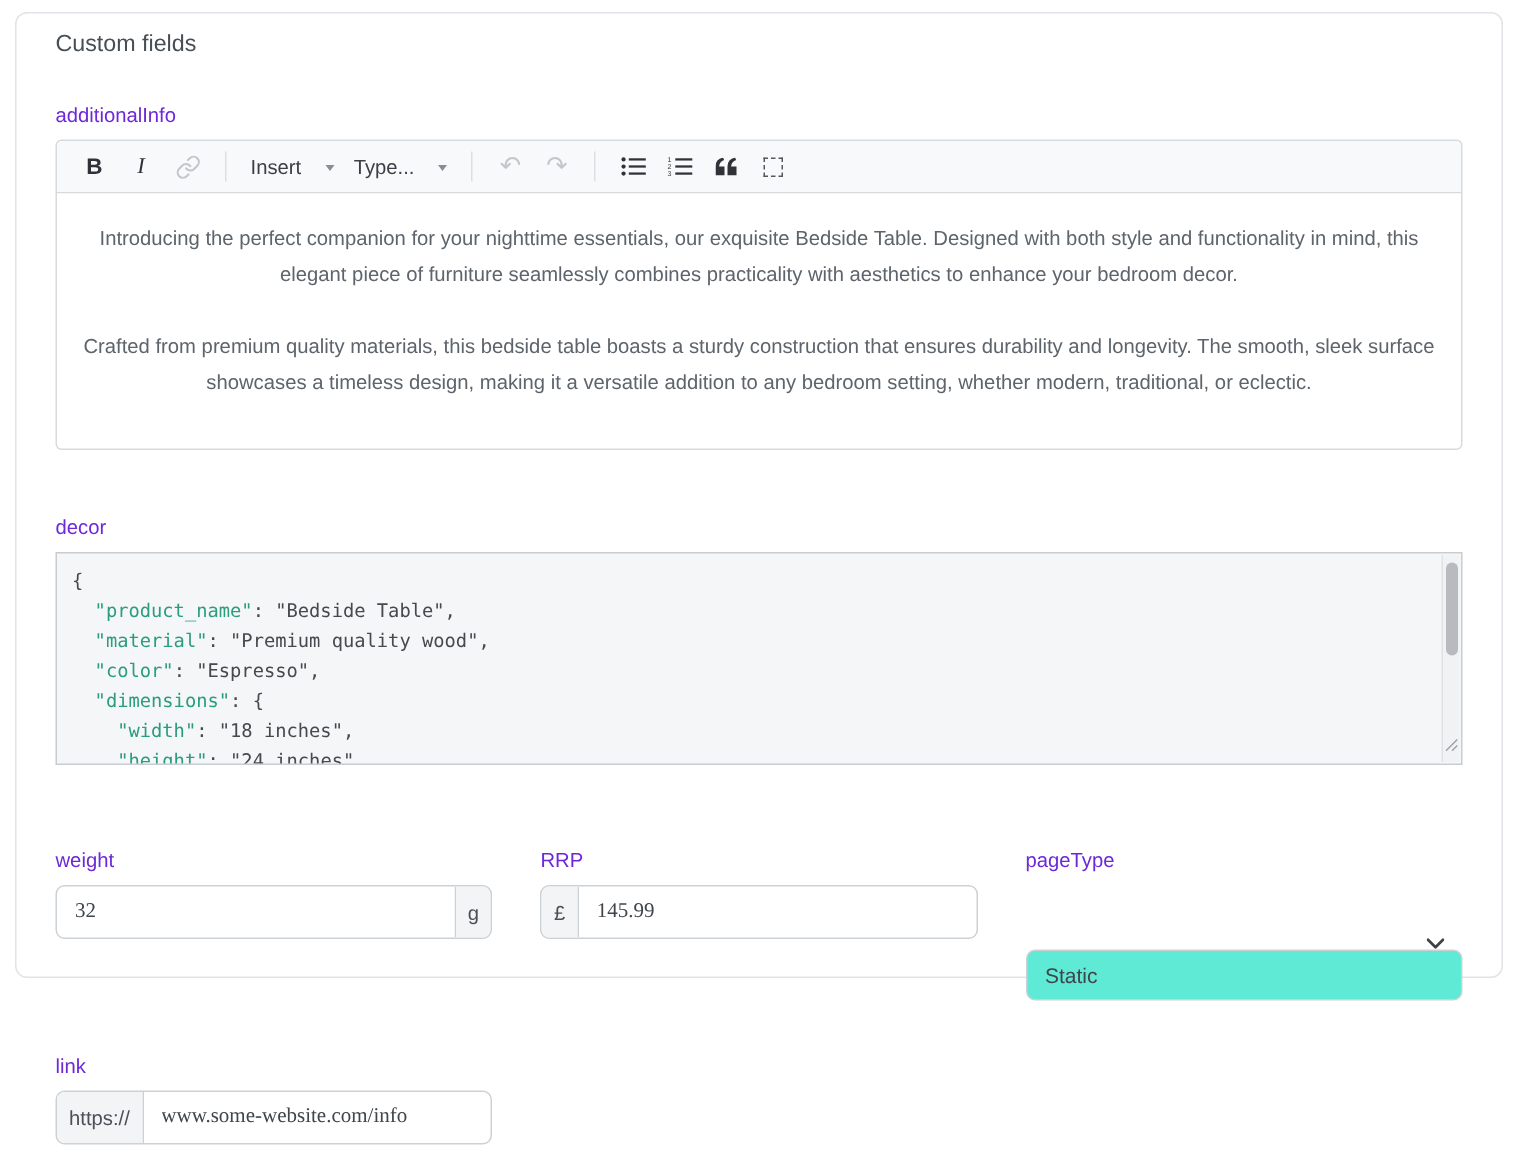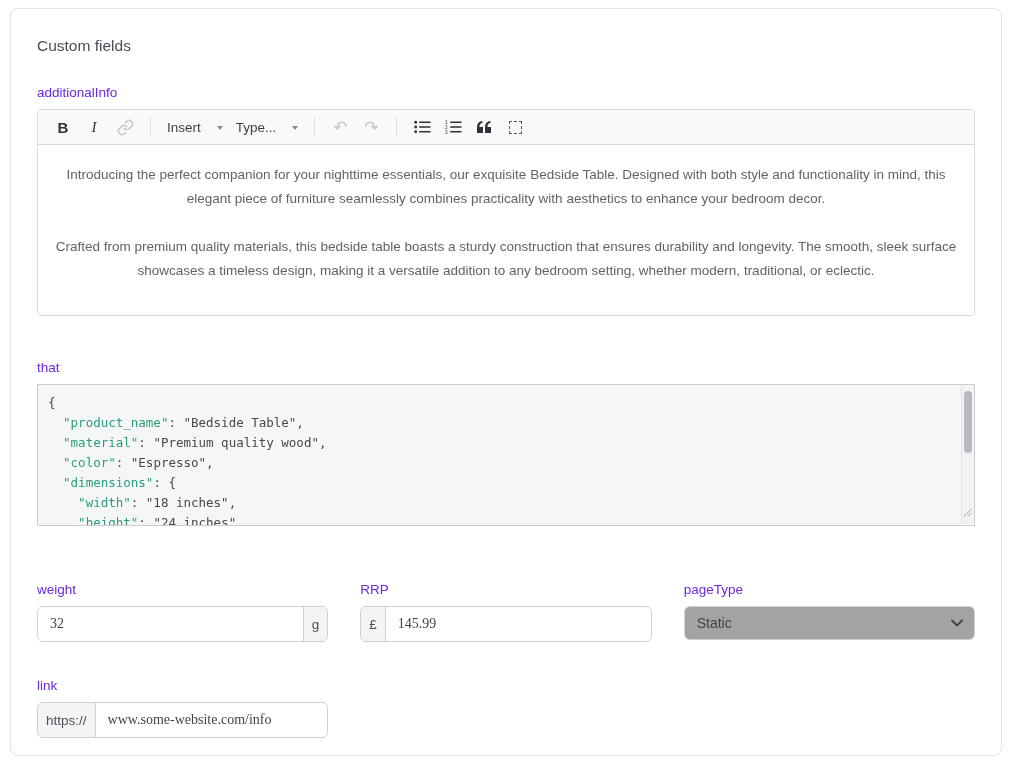--- a/index.html
+++ b/index.html
@@ -1,24 +1,24 @@
 <!DOCTYPE html>
 <html style="--key-color: #2a9d7c;"><head>
 <meta charset="utf-8">
 <style>
   * { box-sizing: border-box; margin: 0; padding: 0; }
   html,body { width: 1013px; height: 769px; background: #ffffff;
     font-family: "Liberation Sans", sans-serif; overflow: hidden; }
 
   .panel {
     margin: 8px 11px 0 10px;
-    height: 748px;
+    height: 644px;
     border: 1px solid #e0e3e7;
     border-radius: 8px;
-    padding: 28px 26px 0 26px;
+    padding: 12px 26px 0 26px;
     background: #ffffff;
   }
 
   .panel-title {
     font-size: 15.5px;
     font-weight: 500;
     color: #474e56;
     margin-bottom: 30px;
   }
 
@@ -131,26 +131,26 @@
     font-size: 13.5px; color: #4a5055;
     padding: 0 8px;
   }
   .addon-suffix { border-left: 1px solid #ccd1d6; border-radius: 0 5px 5px 0; }
   .addon-prefix { border-right: 1px solid #ccd1d6; border-radius: 5px 0 0 5px; }
 
   .select-wrap { position: relative; }
   .select-wrap select {
     width: 100%; height: 34px;
     border: 1px solid #ccd1d6; border-radius: 6px;
-    background: #a3a3a3;
+    background: #5eead4;
     appearance: none; -webkit-appearance: none;
     padding: 0 30px 0 12px;
     font-size: 14px; color: #3f454b;
     font-family: "Liberation Sans", sans-serif;
-    outline: none; cursor: pointer;
+    outline: none; cursor: pointer; margin-top: 43px;
   }
   .select-chevron {
     position: absolute; right: 12px; top: 50%;
     transform: translateY(-50%);
     pointer-events: none;
     display: flex;
   }
 </style>
 </head>
 <body>
@@ -224,21 +224,21 @@
       <button class="tb-btn">
         <span class="tb-square"></span>
       </button>
     </div>
     <div class="rte-content">
         <p>Introducing the perfect companion for your nighttime essentials, our exquisite Bedside Table. Designed with both style and functionality in mind, this elegant piece of furniture seamlessly combines practicality with aesthetics to enhance your bedroom decor.</p>
         <p>Crafted from premium quality materials, this bedside table boasts a sturdy construction that ensures durability and longevity. The smooth, sleek surface showcases a timeless design, making it a versatile addition to any bedroom setting, whether modern, traditional, or eclectic.</p>
       </div>
   </div>
 
-  <div class="field-label">that</div>
+  <div class="field-label">decor</div>
   <div class="code-box">
     <div>
         <div class="code-line"><span class="pl">{</span></div>
         <div class="code-line"><span class="pl">  </span><span class="key">"product_name"</span><span class="pl">: "Bedside Table",</span></div>
         <div class="code-line"><span class="pl">  </span><span class="key">"material"</span><span class="pl">: "Premium quality wood",</span></div>
         <div class="code-line"><span class="pl">  </span><span class="key">"color"</span><span class="pl">: "Espresso",</span></div>
         <div class="code-line"><span class="pl">  </span><span class="key">"dimensions"</span><span class="pl">: {</span></div>
         <div class="code-line"><span class="pl">    </span><span class="key">"width"</span><span class="pl">: "18 inches",</span></div>
         <div class="code-line"><span class="pl">    </span><span class="key">"height"</span><span class="pl">: "24 inches",</span></div>
       </div>

